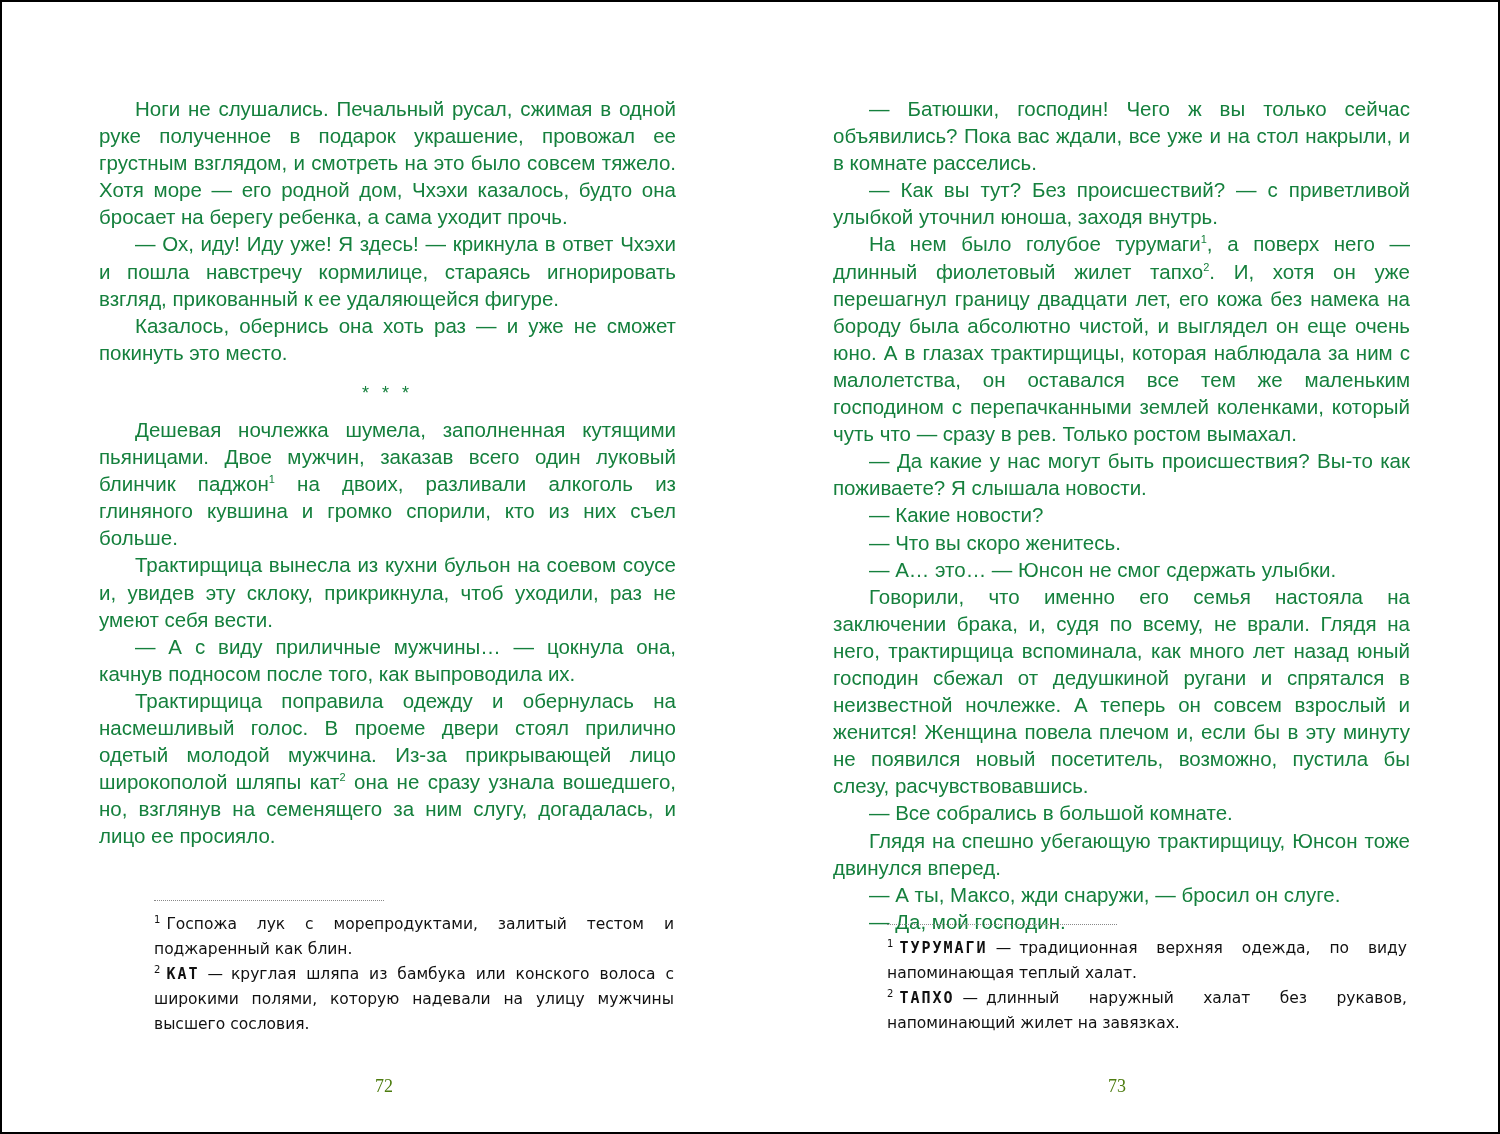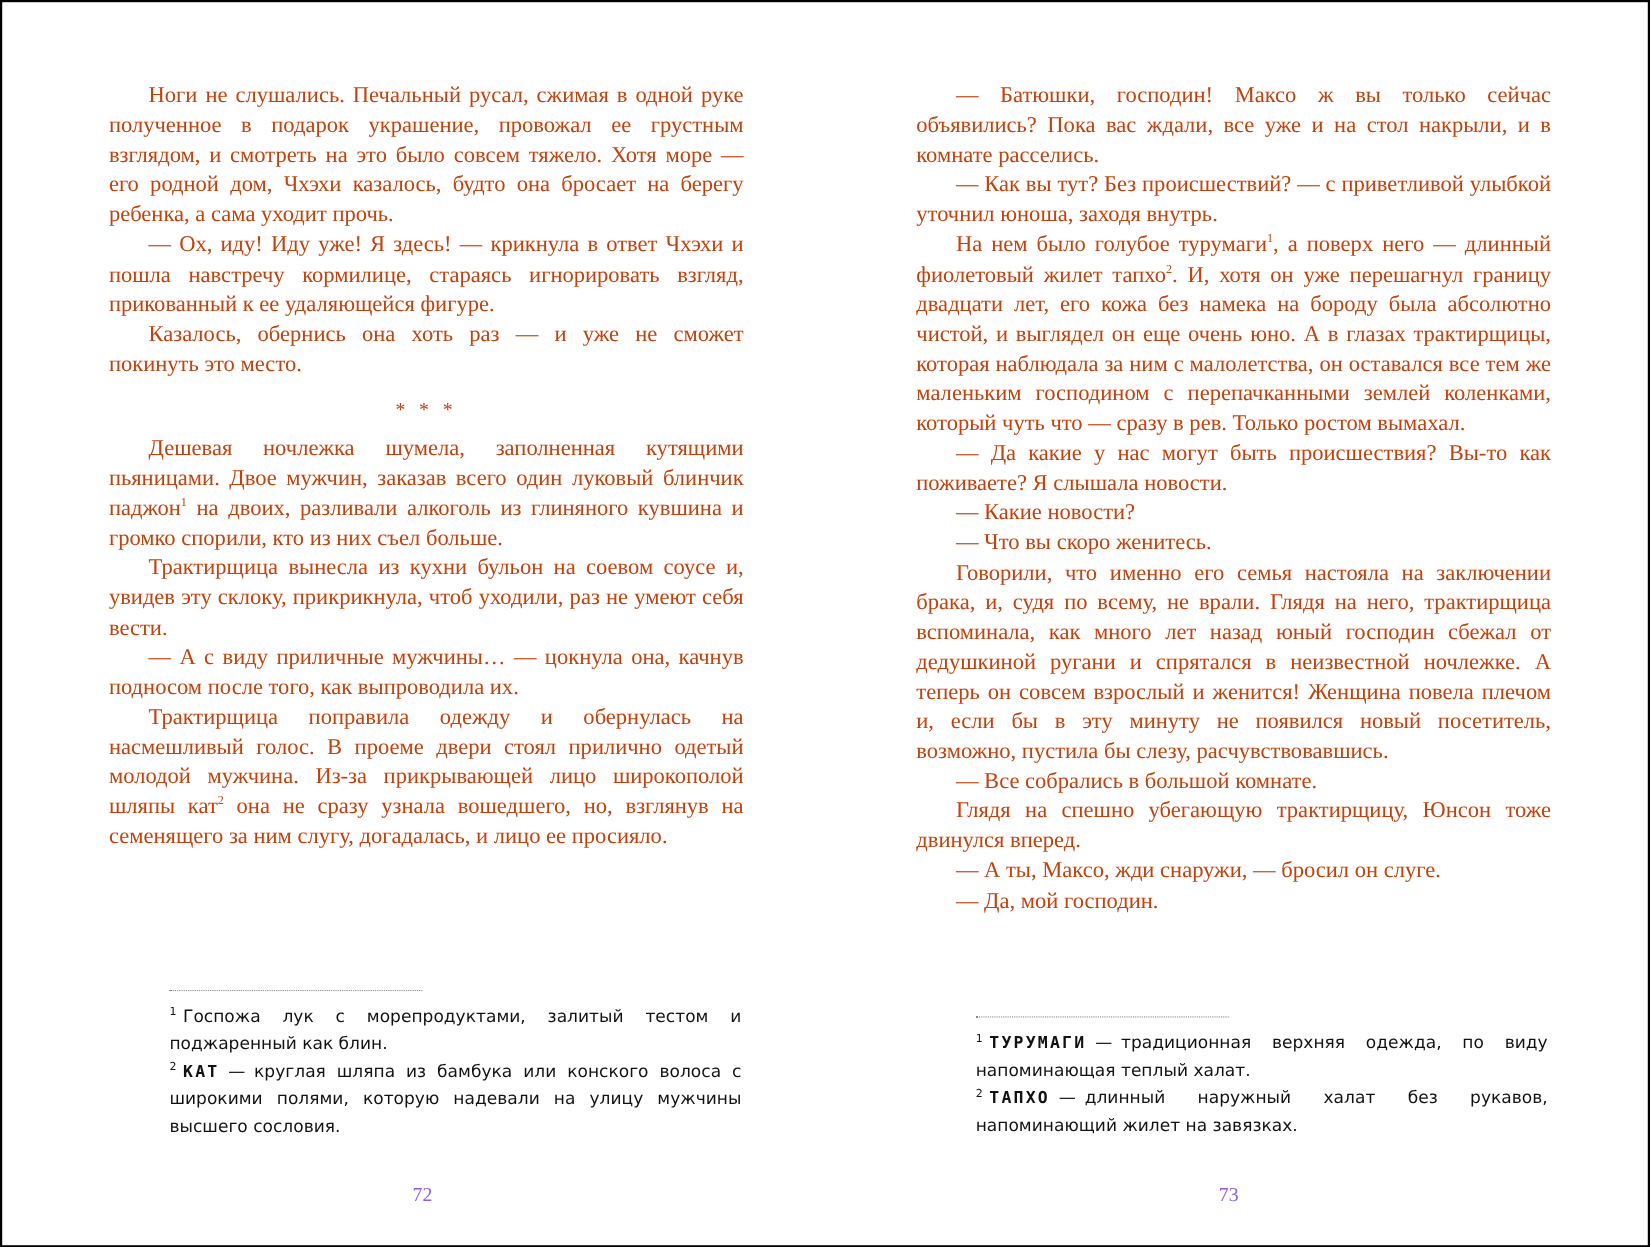--- a/index.html
+++ b/index.html
@@ -25,26 +25,26 @@
     .page {
       position: absolute;
       top: 0;
       height: 1130px;
     }
     .page-left { left: 0; width: 748px; }
     .page-right { left: 748px; width: 748px; }
 
     .body-text {
       position: absolute;
-      top: 72px;
+      top: 93px;
       width: 577px;
-      font-family: Liberation Serif, serif;
+      font-family: Liberation Sans, sans-serif;
       font-size: 20.5px;
       line-height: 27.1px;
-      color: #c2410c;
+      color: #15803d;
       text-align: justify;
       hyphens: manual;
     }
     .page-left .body-text { left: 97px; }
     .page-right .body-text { left: 83px; }
 
     .para {
       margin: 0;
       text-indent: 36px;
     }
@@ -100,21 +100,21 @@
     }
     .fn-dash {
       margin: 0 8px 0 8px;
     }
 
     .page-number {
       position: absolute;
       top: 1074px;
       font-family: "Liberation Serif", "DejaVu Serif", serif;
       font-size: 18px;
-      color: #8b5cf6;
+      color: #4d7c0f;
     }
     .page-left .page-number { left: 373px; }
     .page-right .page-number { left: 358px; }
   </style>
 </head>
 <body>
 
 <div class="spread">
 
   <div class="page page-left">
@@ -140,26 +140,27 @@
       <p class="footnote">
         <span class="fn-num">2</span><span class="fn-term">Кат</span><span class="fn-dash">—</span><span>круглая шляпа из бамбука или конского волоса с широкими полями, которую надевали на улицу мужчины высшего сословия.</span>
       </p>
     </div>
 
     <div class="page-number">72</div>
   </div>
 
   <div class="page page-right">
     <div class="body-text">
-      <p class="para">— Батюшки, господин! Максо ж вы только сейчас объявились? Пока вас ждали, все уже и на стол накрыли, и в комнате расселись.</p>
+      <p class="para">— Батюшки, господин! Чего ж вы только сейчас объявились? Пока вас ждали, все уже и на стол накрыли, и в комнате расселись.</p>
       <p class="para">— Как вы тут? Без происшествий? — с приветливой улыбкой уточнил юноша, заходя внутрь.</p>
       <p class="para"><span>На нем было голубое турумаги</span><sup class="fn">1</sup><span>, а поверх него — длинный фиолетовый жилет тапхо</span><sup class="fn">2</sup><span>. И, хотя он уже перешагнул границу двадцати лет, его кожа без намека на бороду была абсолютно чистой, и выглядел он еще очень юно. А в глазах трактирщицы, которая наблюдала за ним с малолетства, он оставался все тем же маленьким господином с перепачканными землей коленками, который чуть что — сразу в рев. Только ростом вымахал.</span></p>
       <p class="para">— Да какие у нас могут быть происшествия? Вы-то как поживаете? Я слышала новости.</p>
       <p class="para">— Какие новости?</p>
       <p class="para">— Что вы скоро женитесь.</p>
+      <p class="para">— А… это… — Юнсон не смог сдержать улыбки.</p>
       <p class="para">Говорили, что именно его семья настояла на заключении брака, и, судя по всему, не врали. Глядя на него, трактирщица вспоминала, как много лет назад юный господин сбежал от дедушкиной ругани и спрятался в неизвестной ночлежке. А теперь он совсем взрослый и женится! Женщина повела плечом и, если бы в эту минуту не появился новый посетитель, возможно, пустила бы слезу, расчувствовавшись.</p>
       <p class="para">— Все собрались в большой комнате.</p>
       <p class="para">Глядя на спешно убегающую трактирщицу, Юнсон тоже двинулся вперед.</p>
       <p class="para">— А ты, Максо, жди снаружи, — бросил он слуге.</p>
       <p class="para">— Да, мой господин.</p>
     </div>
 
     <div class="fn-rule"></div>
 
     <div class="footnotes">

